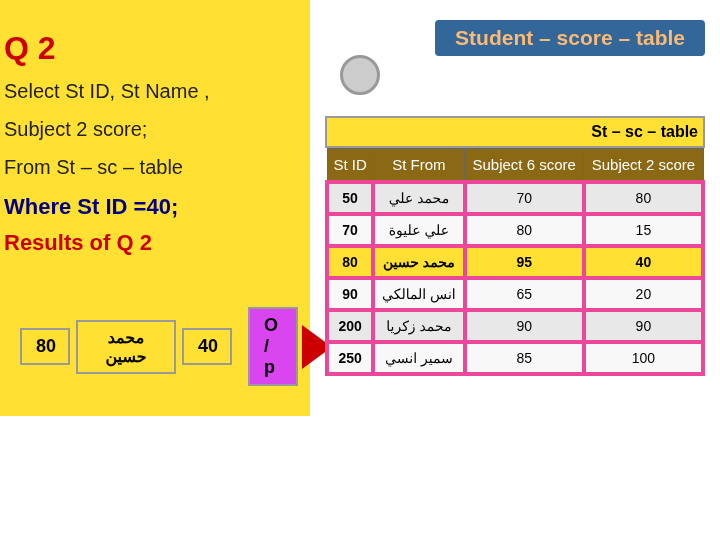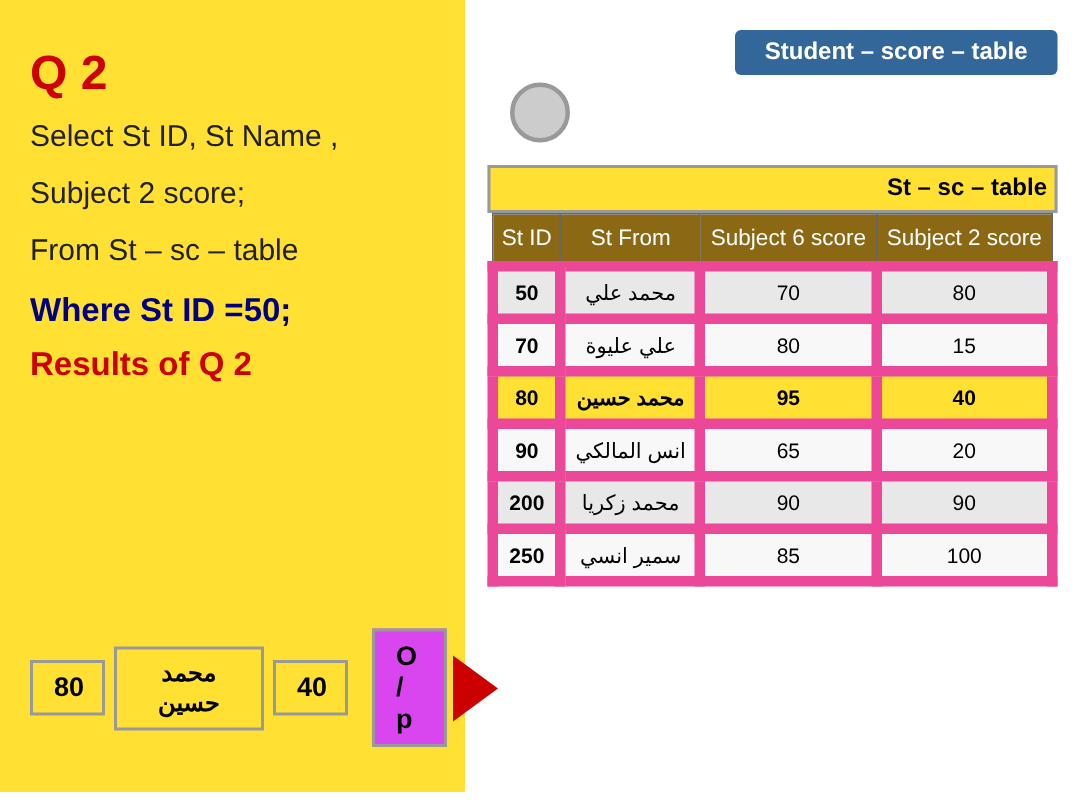--- a/index.html
+++ b/index.html
@@ -19,23 +19,23 @@
       background: white;
       position: relative;
     }
 
     
     .left-panel {
       position: absolute;
       left: 0;
       top: 0;
       width: 310px;
-      height: 528px;
+      height: 416px;
       background: #FFE033;
-      padding: 30px 20px 20px 20px;
+      padding: 30px 20px 20px 4px;
     }
 
     .q2-title {
       font-size: 32px;
       font-weight: bold;
       color: #cc0000;
       margin-bottom: 8px;
     }
 
     .query-text {
@@ -115,23 +115,23 @@
       left: 310px;
       top: 0;
       right: 0;
       height: 540px;
       padding: 20px 15px 20px 15px;
     }
 
     
     .title-banner {
       background: #336699;
-      color: #ffffff;
+      color: #fdba74;
       text-align: center;
-      font-size: 16px;
+      font-size: 21px;
       font-weight: bold;
       padding: 6px 20px;
       border-radius: 4px;
       display: inline-block;
       margin-left: auto;
       float: right;
       margin-bottom: 10px;
     }
 
     
@@ -175,21 +175,21 @@
       color: white;
       text-align: center;
       padding: 7px 5px;
       border: 1px solid #666;
       font-weight: normal;
     }
 
     tbody tr td {
       text-align: center;
       padding: 6px 5px;
-      border: 7px solid #ec4899;
+      border: 4px solid #ec4899;
       direction: rtl;
       font-size: 14px;
     }
 
     tbody tr td.st-id {
       direction: ltr;
       font-weight: bold;
     }
 
     
@@ -219,21 +219,21 @@
 <div class="slide">
 
   <div class="circle-deco"></div>
 
   <div class="left-panel">
     <div class="q2-title">Q 2</div>
     <div class="query-text">Select  St ID, St Name ,</div>
     <div class="query-text">Subject 2 score;</div>
     <div class="query-text">From St – sc – table</div>
     <div class="query-text">
-      <span class="bold-large">Where St ID =<span>50;</span></span>
+      <span class="bold-large">Where St ID =<span>40;</span></span>
     </div>
     <div class="results-label">Results of Q 2</div>
 
     <div class="result-row">
       <div class="result-cell">80</div>
       <div class="result-cell arabic">محمد حسين</div>
       <div class="result-cell">40</div>
       <div class="arrow-container">
         <div class="arrow-label">O / p</div>
         <div class="arrow-shape"></div>

